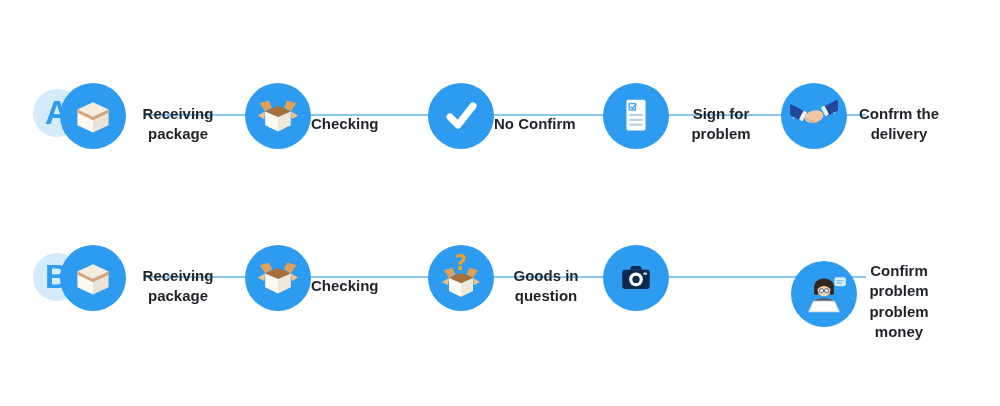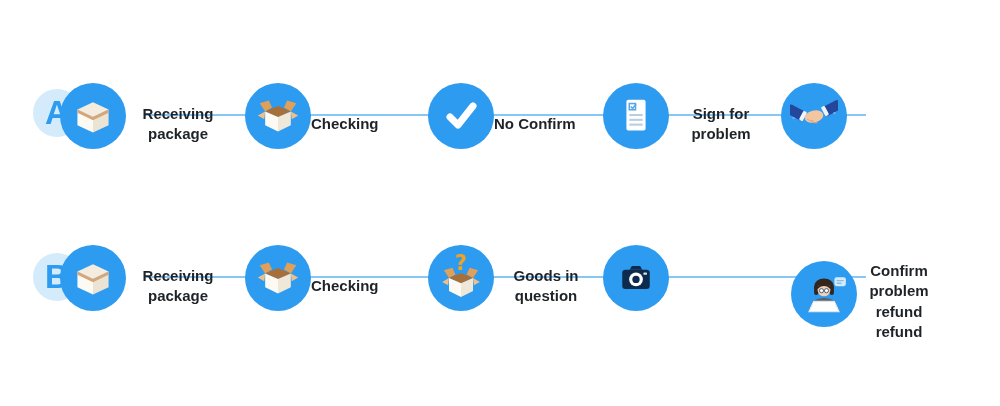--- a/index.html
+++ b/index.html
@@ -135,20 +135,21 @@
       </div>
       <div class="step-label">Sign for problem</div>
     </div>
 
     <div class="step" style="left:781px; top:83px;">
       <div class="circle">
         <svg width="48" height="48">
             <use href="#sym-handshake"></use>
           </svg>
       </div>
+      <div class="step-label">Confrm the delivery</div>
     </div>
   </div>
 
   <div>
     <div class="connector" style="left:145px; top:276px; width:721px;"></div>
     <div class="row-letter" style="left:33px; top:253px;">B</div>
 
     <div class="step" style="left:60px; top:245px;">
       <div class="circle">
         <svg width="44" height="44">
@@ -183,17 +184,17 @@
           </svg>
       </div>
     </div>
 
     <div class="step narrow" style="left:791px; top:245px;">
       <div class="circle">
         <svg width="50" height="50">
             <use href="#sym-person"></use>
           </svg>
       </div>
-      <div class="step-label">Confirm problem refund refund</div>
+      <div class="step-label">Confirm problem problem money</div>
     </div>
   </div>
 
 </div>
 
 </body></html>

